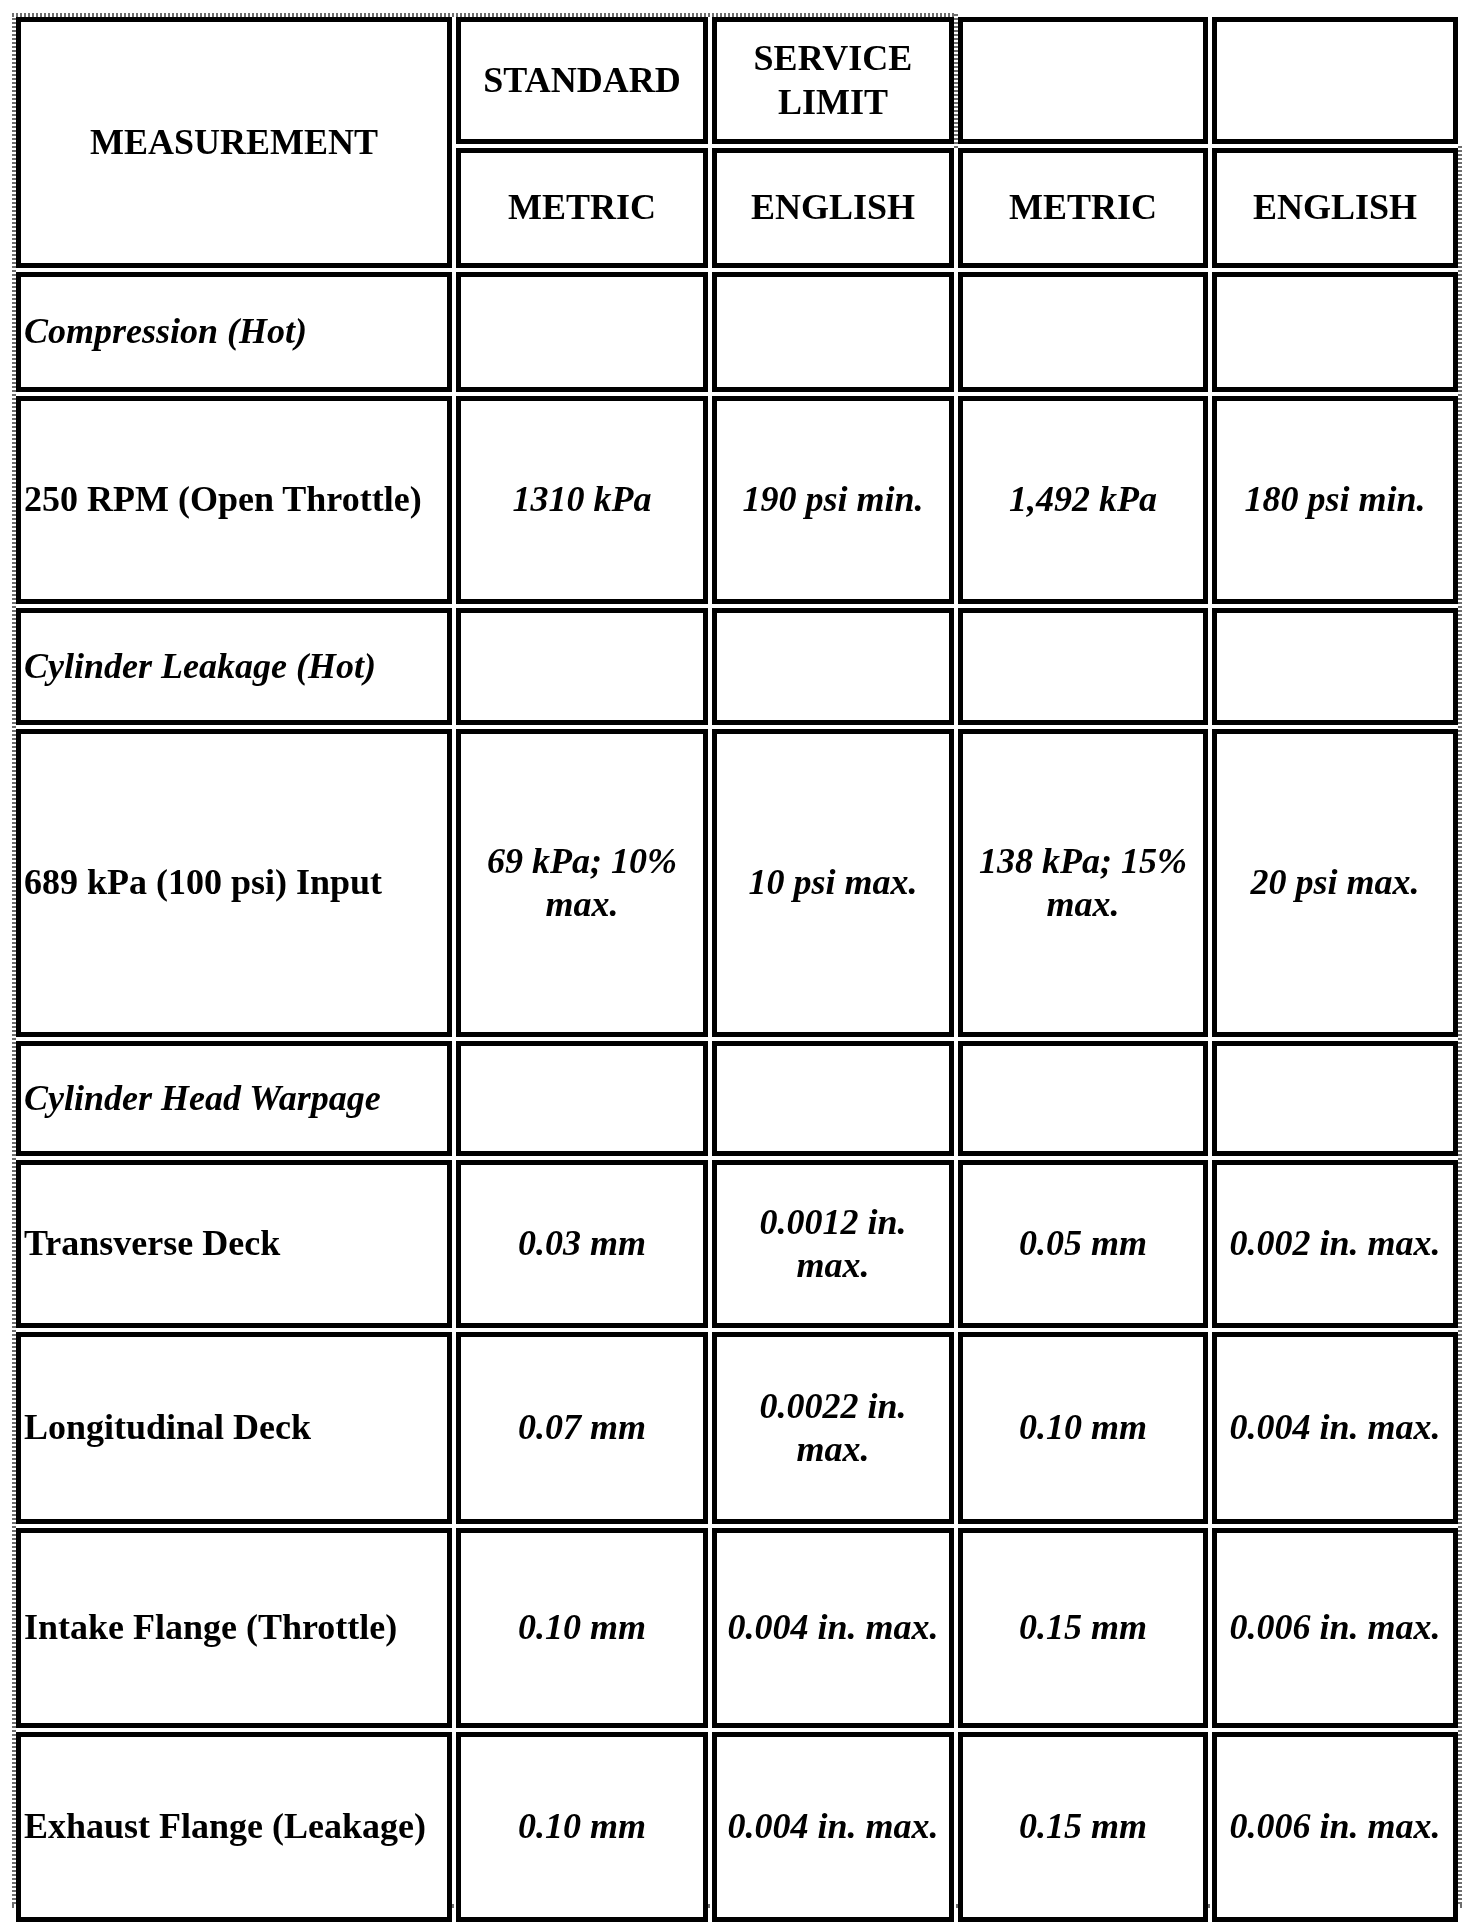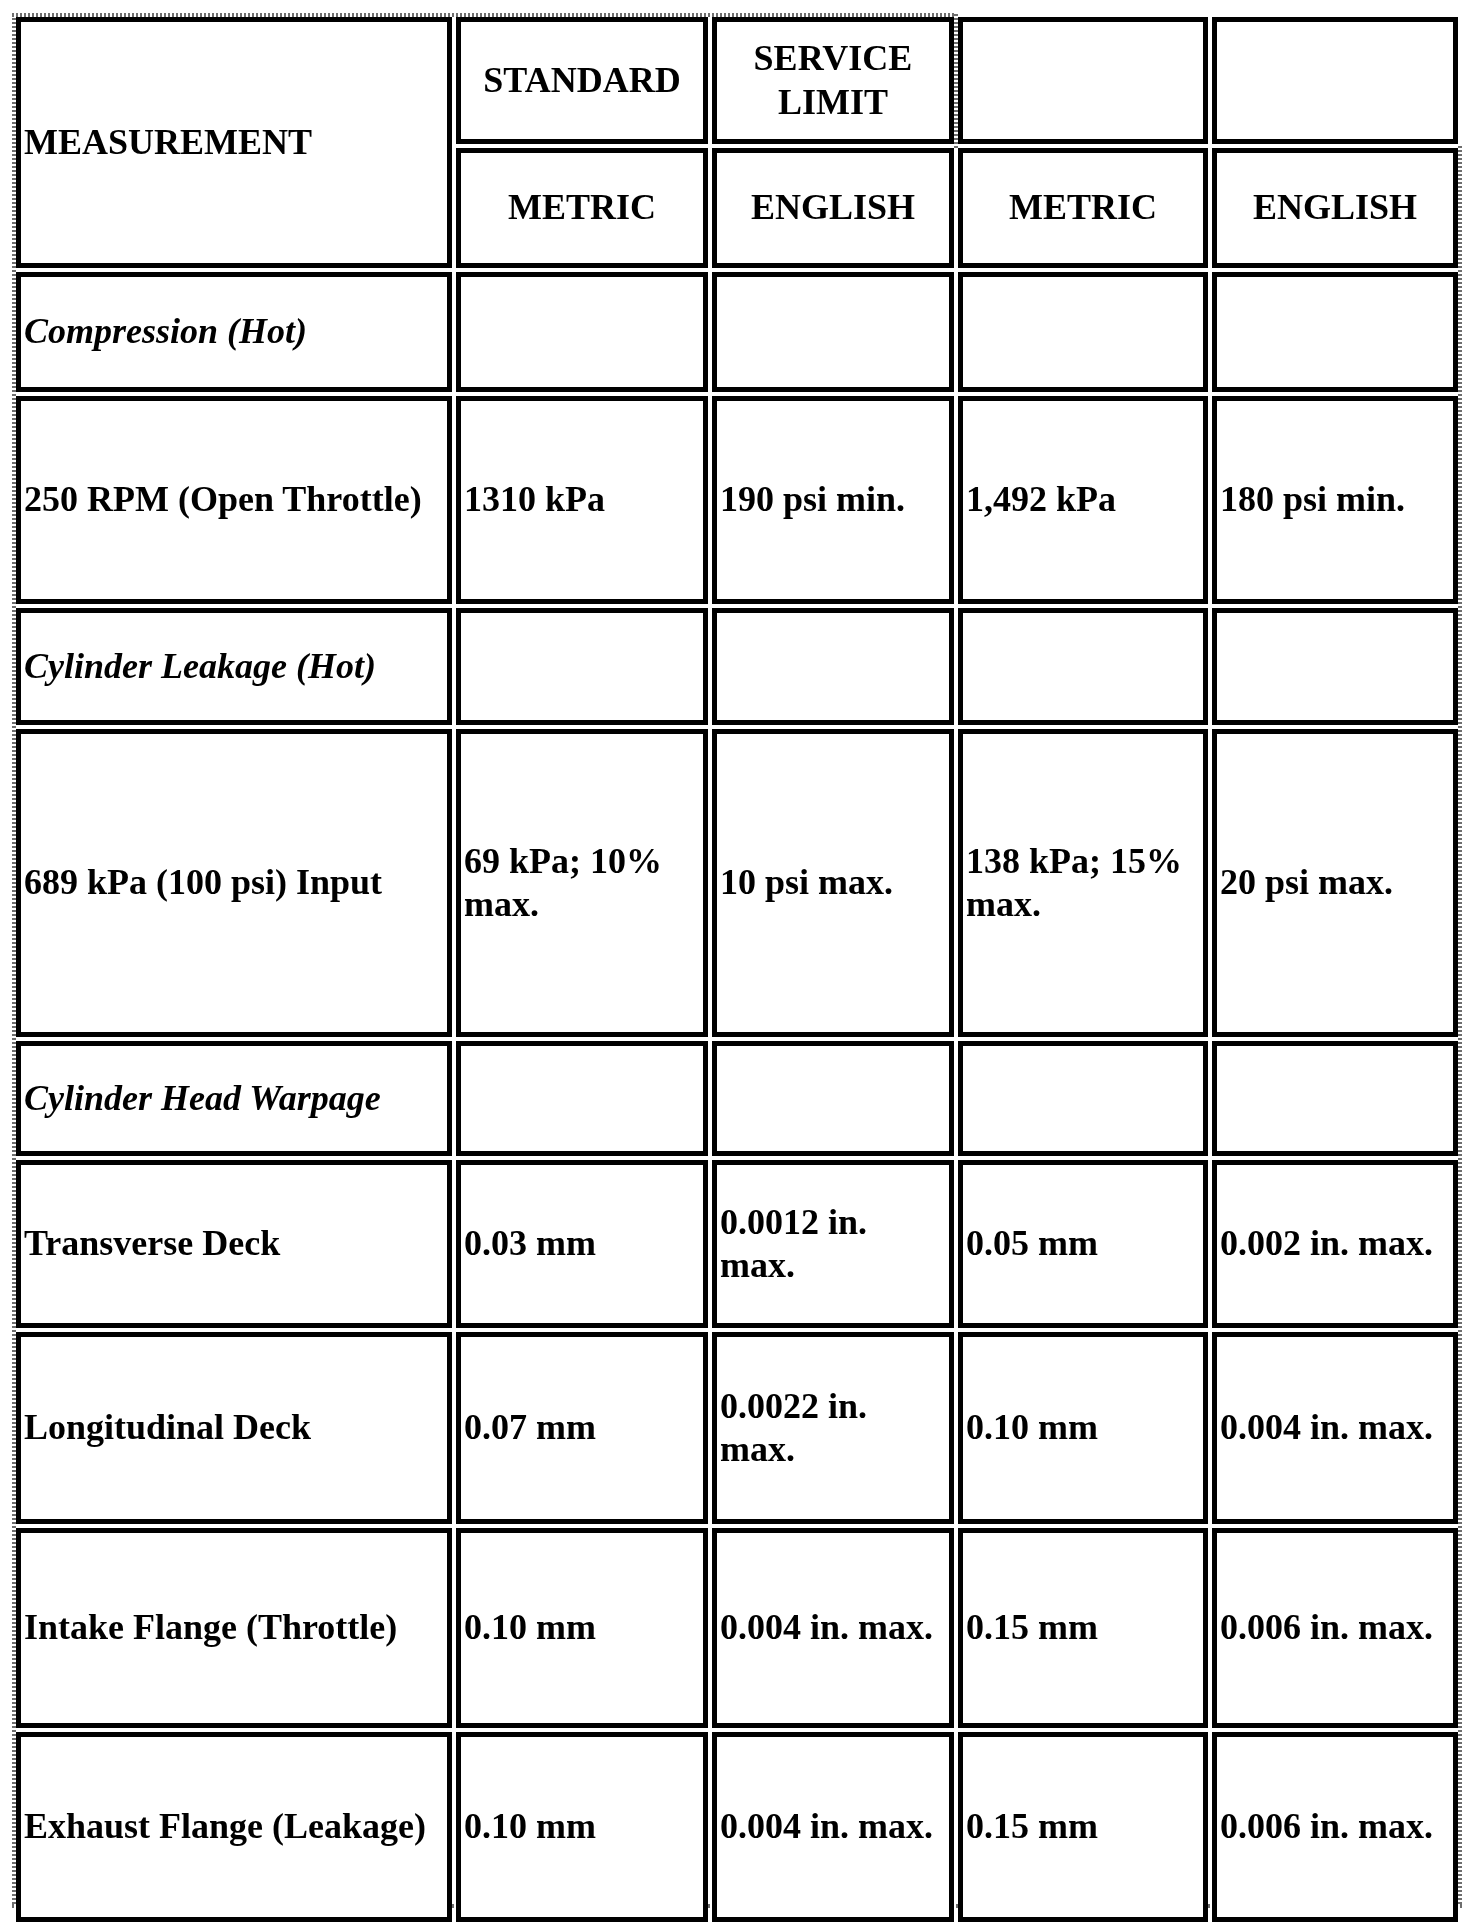--- a/index.html
+++ b/index.html
@@ -61,25 +61,25 @@
     color: #000000;
   }
   td.phantom {
     border: none;
     background: transparent;
   }
   .hdr { text-align: center; }
   td.measurement {
     vertical-align: top;
     padding-top: 38px;
-    text-align: left;
+    text-align: center;
   }
   .label { text-align: left; padding-left: 4px; margin-left: 6px; }
   .section-label { font-style: italic; }
-  .val { text-align: left; }
+  .val { text-align: center; font-style: italic; }
 </style>
 </head>
 <body>
 
 <div class="page">
   <div class="twrap">
 
     <div class="dot-v seg-left"></div>
     <div class="dot-h seg-top"></div>
     <div class="dot-v seg-notch"></div>

